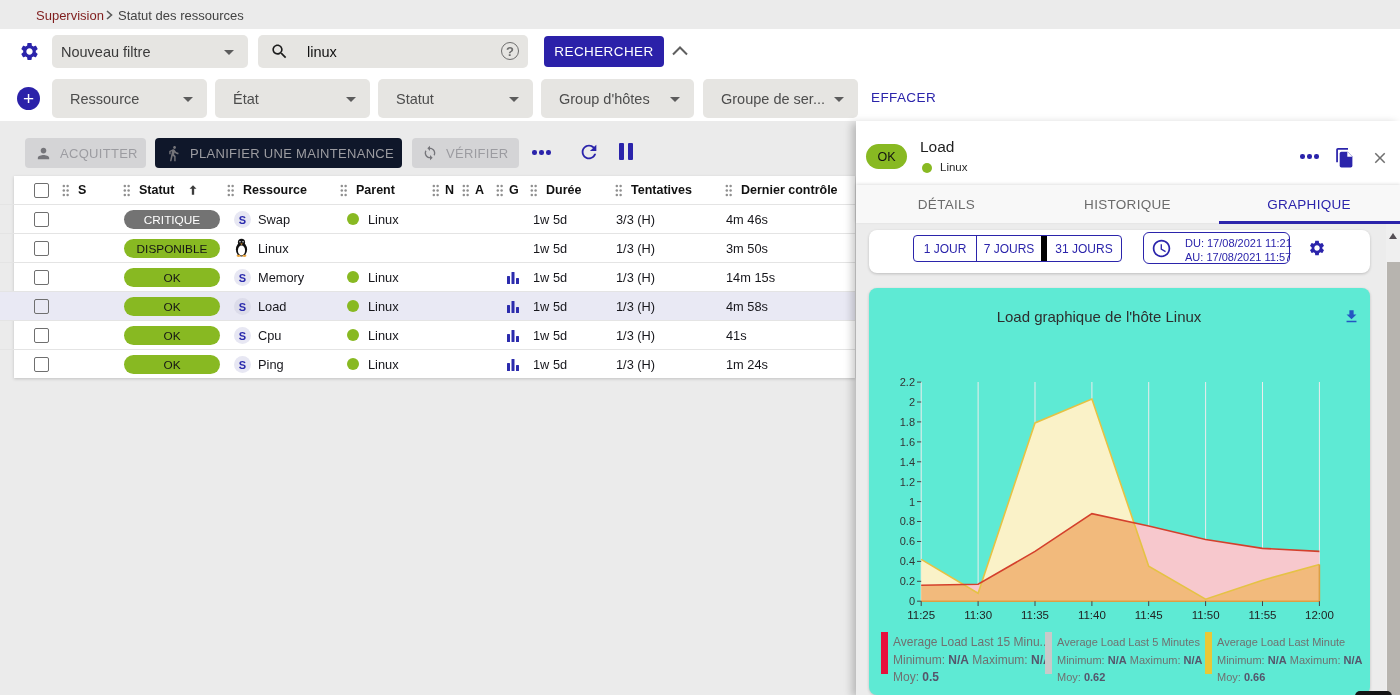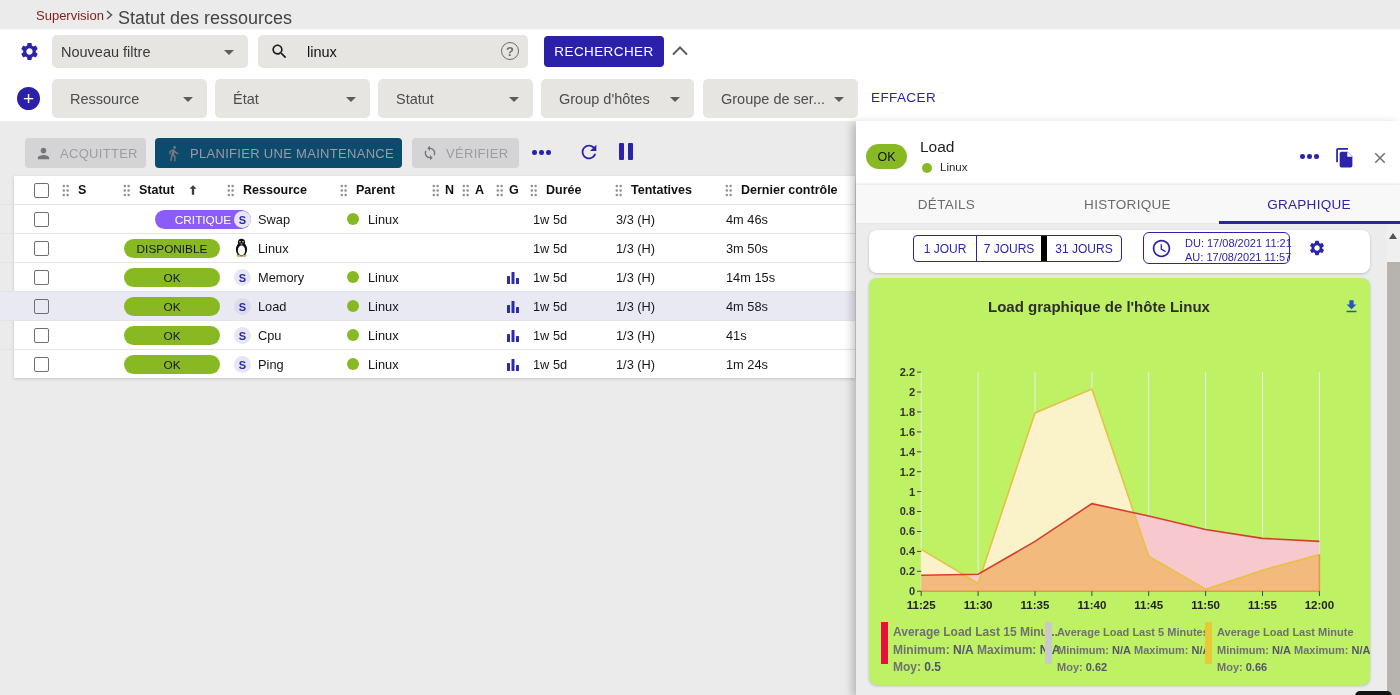--- a/index.html
+++ b/index.html
@@ -14,21 +14,21 @@
 .dots3 { position:absolute; width:7px; height:13px; color:#8f8f8f; }
 .blue { color:#2b24ab; }
 </style></head>
 <body>
 
 <div class="abs" style="left:0;top:0;width:1400px;height:29px;background:#ebebeb;">
   <span class="abs" style="left:36px;top:8px;font-size:13px;color:#7f1d1d;">Supervision</span>
   <svg class="abs" style="left:102px;top:8px;" width="14" height="14" viewBox="0 0 14 14">
       <path d="M5 3 L9.5 7 L5 11" stroke="#5a5a5a" stroke-width="1.6" fill="none"></path>
     </svg>
-  <span class="abs" style="left:118px;top:8px;font-size:18px;color:#434343;">Statut des ressources</span>
+  <span class="abs" style="left:118px;top:8px;font-size:13px;color:#434343;">Statut des ressources</span>
 </div>
 
 <div class="abs" style="left:0;top:29px;width:1400px;height:92px;background:#ffffff;"></div>
 
 <svg class="abs" style="left:19px;top:41px;" width="21" height="21" viewBox="0 0 24 24">
     <path fill="#2b24ab" d="M19.14 12.94c.04-.3.06-.61.06-.94 0-.32-.02-.64-.07-.94l2.03-1.58c.18-.14.23-.41.12-.61l-1.92-3.32c-.12-.22-.37-.29-.59-.22l-2.39.96c-.5-.38-1.03-.7-1.62-.94l-.36-2.54c-.04-.24-.24-.41-.48-.41h-3.84c-.24 0-.43.17-.47.41l-.36 2.54c-.59.24-1.13.57-1.62.94l-2.39-.96c-.22-.08-.47 0-.59.22L2.74 8.87c-.12.21-.08.47.12.61l2.03 1.58c-.05.3-.09.63-.09.94s.02.64.07.94l-2.03 1.58c-.18.14-.23.41-.12.61l1.92 3.32c.12.22.37.29.59.22l2.39-.96c.5.38 1.03.7 1.62.94l.36 2.54c.05.24.24.41.48.41h3.84c.24 0 .44-.17.47-.41l.36-2.54c.59-.24 1.13-.56 1.62-.94l2.39.96c.22.08.47 0 .59-.22l1.92-3.32c.12-.22.07-.47-.12-.61l-2.01-1.58zM12 15.6c-1.98 0-3.6-1.62-3.6-3.6s1.62-3.6 3.6-3.6 3.6 1.62 3.6 3.6-1.62 3.6-3.6 3.6z"></path>
   </svg>
 <div class="sel abs" style="left:52px;top:35px;width:196px;height:33px;">
   <span style="margin-left:9px;color:#3a3a3a;">Nouveau filtre</span>
     <span class="caret"></span>
@@ -69,21 +69,21 @@
     <span class="caret"></span>
   </div>
 <div class="abs blue" style="left:871px;top:90px;font-size:13.5px;font-weight:500;letter-spacing:.4px;">EFFACER</div>
 
 <div class="abs" style="left:25px;top:138px;width:121px;height:30px;background:#d4d4d6;border-radius:4px;display:flex;align-items:center;color:#9c9ca1;font-size:13px;letter-spacing:.3px;">
   <svg style="margin-left:10px;" width="17" height="17" viewBox="0 0 24 24">
       <path fill="#75757a" d="M12 12c2.21 0 4-1.79 4-4s-1.79-4-4-4-4 1.79-4 4 1.79 4 4 4zm0 2c-2.67 0-8 1.34-8 4v2h16v-2c0-2.66-5.33-4-8-4z"></path>
     </svg>
   <span style="margin-left:8px;">ACQUITTER</span>
 </div>
-<div class="abs" style="left:155px;top:138px;width:247px;height:30px;background:#0c4a6e;border-radius:4px;display:flex;align-items:center;color:#9c9ca1;font-size:13px;letter-spacing:.3px;">
+<div class="abs" style="left:155px;top:138px;width:247px;height:30px;background:#0f172a;border-radius:4px;display:flex;align-items:center;color:#9c9ca1;font-size:13px;letter-spacing:.3px;">
   <svg style="margin-left:10px;" width="17" height="17" viewBox="0 0 24 24">
       <path fill="#75757a" d="M13.5 5.5c1.1 0 2-.9 2-2s-.9-2-2-2-2 .9-2 2 .9 2 2 2zM9.8 8.9L7 23h2.1l1.8-8 2.1 2v6h2v-7.5l-2.1-2 .6-3C14.8 12 16.8 13 19 13v-2c-1.9 0-3.5-1-4.3-2.4l-1-1.6c-.4-.6-1-1-1.7-1-.3 0-.5.1-.8.1L6 8.3V13h2V9.6l1.8-.7"></path>
     </svg>
   <span style="margin-left:8px;">PLANIFIER UNE MAINTENANCE</span>
 </div>
 <div class="abs" style="left:412px;top:138px;width:107px;height:30px;background:#d4d4d6;border-radius:4px;display:flex;align-items:center;color:#9c9ca1;font-size:13px;letter-spacing:.3px;">
   <svg style="margin-left:10px;" width="16" height="16" viewBox="0 0 24 24">
       <path fill="#75757a" d="M12 4V1L8 5l4 4V6c3.31 0 6 2.69 6 6 0 1.01-.25 1.97-.7 2.8l1.46 1.46C19.54 15.03 20 13.57 20 12c0-4.42-3.58-8-8-8zm0 14c-3.31 0-6-2.69-6-6 0-1.01.25-1.97.7-2.8L5.24 7.74C4.46 8.97 4 10.43 4 12c0 4.42 3.58 8 8 8v3l4-4-4-4v3z"></path>
     </svg>
   <span style="margin-left:8px;text-align:center;">VÉRIFIER</span>
@@ -216,21 +216,21 @@
         <circle cx="5.6" cy="6.5" r="1.25"></circle>
         <circle cx="5.6" cy="11" r="1.25"></circle>
       </g>
     </svg>
   <span class="hdr" style="left:741px;top:7px;">Dernier contrôle</span>
 </div>
 
 <div class="abs" id="rows" style="left:0;top:204px;width:855px;height:174px;">
   <div class="abs" style="left:0;top:0px;width:855px;height:29px;border-top:1px solid #e4e4e4;">
     <div class="abs" style="left:34px;top:7px;width:15px;height:15px;border:1.6px solid #6f6f6f;border-radius:2px;"></div>
-    <div class="pill" style="top:5px;background:#8b5cf6;color:#fff;font-weight:500;margin-left:31px;">CRITIQUE</div>
+    <div class="pill" style="top:5px;background:#737373;color:#fff;font-weight:500;">CRITIQUE</div>
     <div class="schip" style="top:6px;">S</div>
     <span class="rowtx" style="left:258px;top:7px;">Swap</span>
     <div class="gdot" style="top:8px;"></div>
     <span class="rowtx" style="left:368px;top:7px;">Linux</span>
     <span class="rowtx" style="left:533px;top:7px;">1w 5d</span>
     <span class="rowtx" style="left:616px;top:7px;">3/3 (H)</span>
     <span class="rowtx" style="left:726px;top:7px;">4m 46s</span>
   </div>
   <div class="abs" style="left:0;top:29px;width:855px;height:29px;border-top:1px solid #e4e4e4;">
     <div class="abs" style="left:34px;top:7px;width:15px;height:15px;border:1.6px solid #6f6f6f;border-radius:2px;"></div>
@@ -359,21 +359,21 @@
   </div>
   <div class="abs" style="left:287px;top:111px;width:147px;height:32px;border:1.4px solid #2b24ab;border-radius:6px;"></div>
   <svg class="abs" style="left:295px;top:117px;" width="21" height="21" viewBox="0 0 24 24">
       <path fill="#2b24ab" d="M11.99 2C6.47 2 2 6.48 2 12s4.47 10 9.99 10C17.52 22 22 17.52 22 12S17.52 2 11.99 2zM12 20c-4.42 0-8-3.58-8-8s3.58-8 8-8 8 3.58 8 8-3.58 8-8 8zm.5-13H11v6l5.25 3.15.75-1.23-4.5-2.67z"></path>
     </svg>
   <div class="abs blue" style="left:329px;top:115px;font-size:11px;line-height:14px;white-space:nowrap;">DU: 17/08/2021 11:21<br>AU: 17/08/2021 11:57</div>
   <svg class="abs" style="left:452px;top:118px;" width="18" height="18" viewBox="0 0 24 24">
       <path fill="#2b24ab" d="M19.14 12.94c.04-.3.06-.61.06-.94 0-.32-.02-.64-.07-.94l2.03-1.58c.18-.14.23-.41.12-.61l-1.92-3.32c-.12-.22-.37-.29-.59-.22l-2.39.96c-.5-.38-1.03-.7-1.62-.94l-.36-2.54c-.04-.24-.24-.41-.48-.41h-3.84c-.24 0-.43.17-.47.41l-.36 2.54c-.59.24-1.13.57-1.62.94l-2.39-.96c-.22-.08-.47 0-.59.22L2.74 8.87c-.12.21-.08.47.12.61l2.03 1.58c-.05.3-.09.63-.09.94s.02.64.07.94l-2.03 1.58c-.18.14-.23.41-.12.61l1.92 3.32c.12.22.37.29.59.22l2.39-.96c.5.38 1.03.7 1.62.94l.36 2.54c.05.24.24.41.48.41h3.84c.24 0 .44-.17.47-.41l.36-2.54c.59-.24 1.13-.56 1.62-.94l2.39.96c.22.08.47 0 .59-.22l1.92-3.32c.12-.22.07-.47-.12-.61l-2.01-1.58zM12 15.6c-1.98 0-3.6-1.62-3.6-3.6s1.62-3.6 3.6-3.6 3.6 1.62 3.6 3.6-1.62 3.6-3.6 3.6z"></path>
     </svg>
 
-  <div class="abs" style="left:13px;top:157px;width:501px;height:407px;background:#bef264;border-radius:8px;box-shadow:0 1px 3px rgba(0,0,0,.2);overflow:hidden;font-weight:bold;">
+  <div class="abs" style="left:13px;top:167px;width:501px;height:407px;background:#5eead4;border-radius:8px;box-shadow:0 1px 3px rgba(0,0,0,.2);overflow:hidden;">
     <div class="abs" style="left:0;top:20px;width:460px;text-align:center;font-size:15px;color:#2e2e2e;">Load graphique de l'hôte Linux</div>
     <svg class="abs" style="left:474px;top:20px;" width="17" height="17" viewBox="0 0 24 24">
         <path fill="#2456c2" d="M19 9h-4V3H9v6H5l7 7 7-7zM5 18v2h14v-2H5z"></path>
       </svg>
     <svg class="abs" style="left:0;top:0;" width="501" height="407" viewBox="0 0 501 407">
       <g stroke="#ececec" stroke-width="1">
         <line x1="52.2" y1="94" x2="52.2" y2="313"></line>
           <line x1="109.1" y1="94" x2="109.1" y2="313"></line>
           <line x1="166" y1="94" x2="166" y2="313"></line>
           <line x1="222.9" y1="94" x2="222.9" y2="313"></line>

